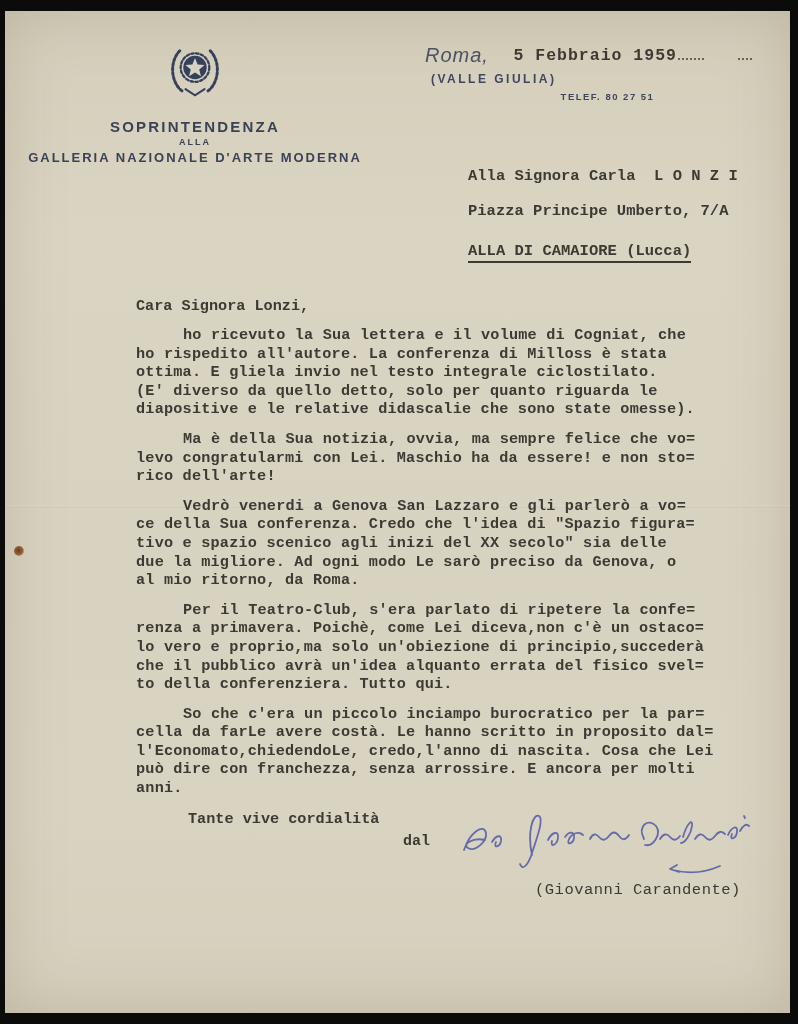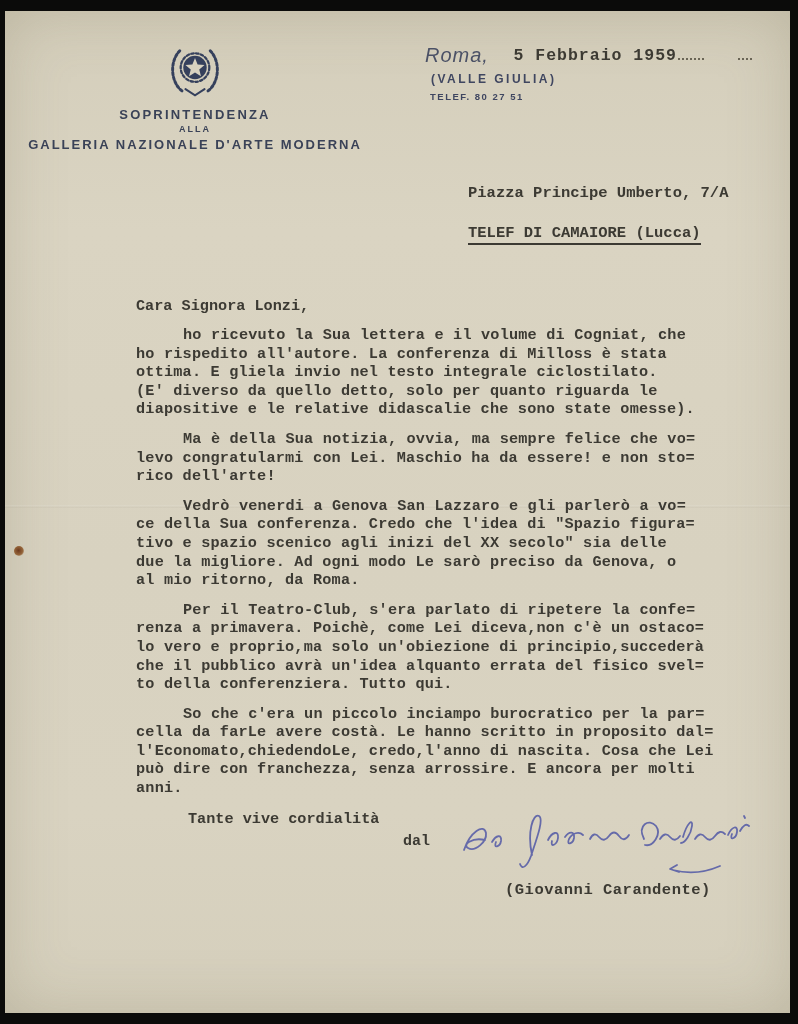--- a/index.html
+++ b/index.html
@@ -27,42 +27,42 @@
     border-radius: 50%;
     background: radial-gradient(circle at 45% 45%, #6e3a1e 0%, #95653a 55%, rgba(150,110,70,0) 85%);
   }
 
   
   .lh-left {
     position: absolute; left: 20px; top: 31px; width: 340px;
     text-align: center; color: #3a4257;
   }
   .emblem { display: block; margin: 0 auto; }
-  .org1 { margin-top: 7px; font-size: 13px; letter-spacing: 2.2px; font-weight: bold; }
+  .org1 { margin-top: 18px; font-size: 15px; letter-spacing: 2.2px; font-weight: bold; }
   .org2 { margin-top: 2px; font-size: 9px;  letter-spacing: 2px; font-weight: bold; }
   .org3 { margin-top: 3px; font-size: 13px; letter-spacing: 2px; font-weight: bold; white-space: nowrap; }
 
   
   .lh-right { position: absolute; left: 420px; top: 33px; width: 360px; color: #3f4660; }
   .roma {
     display: inline-block; width: 84px;
     font-family: Liberation Sans, sans-serif; font-style: italic;
     font-size: 20px; color: #4b5166; letter-spacing: 1px;
   }
   .date-line { white-space: nowrap; }
   .date {
     font-family: "Liberation Mono", "DejaVu Sans Mono", monospace;
     font-size: 16.5px; font-weight: bold; letter-spacing: 1px; color: #3b3a33;
     vertical-align: 2px;
   }
   .dots { display: inline-block; height: 4px; border-bottom: 2px dotted #6a6556; vertical-align: 2px; }
   .dots-a { width: 26px; margin-left: 1px; }
   .dots-b { width: 14px; margin-left: 34px; }
   .valle { margin-top: 5px; margin-left: 6px; font-size: 12px; letter-spacing: 2.5px; font-weight: bold; }
-  .telef { margin-top: 5px; margin-left: 5px; font-size: 9.5px; letter-spacing: 1.5px; font-weight: bold; }
+  .telef { margin-top: 5px; margin-left: 5px; font-size: 9.5px; letter-spacing: 1.5px; font-weight: bold; text-align: center; }
 
   
   .tw {
     font-family: "Liberation Mono", "DejaVu Sans Mono", monospace;
     color: #3c3a33;
   }
   .recipient { position: absolute; left: 463px; top: 156px; font-size: 15.5px; }
   .recipient .r1 { white-space: pre; font-weight: bold; }
   .recipient .r2 { margin-top: 17px; font-weight: bold; white-space: pre; }
   .recipient .r3 {
@@ -77,21 +77,21 @@
     line-height: 18.6px;
     white-space: pre-wrap;
     text-indent: 47px;
     font-weight: bold;
     letter-spacing: 0.2px;
   }
   .valediction { margin-top: 12px; margin-left: 52px; font-weight: bold; }
 
   .dal { position: absolute; left: 398px; top: 822px; font-size: 15px; font-weight: bold; }
   .sig-svg { position: absolute; left: 443px; top: 797px; }
-  .typed-name { position: absolute; left: 500px; top: 870px; font-size: 15.5px; font-weight: bold; letter-spacing: 0.5px; }
+  .typed-name { position: absolute; left: 530px; top: 870px; font-size: 15.5px; font-weight: normal; letter-spacing: 0.5px; }
 </style>
 </head>
 <body>
 
 <div class="page">
   <div class="paper">
 
     <div class="crease"></div>
     <div class="stain"></div>
 
@@ -114,22 +114,23 @@
     <div class="lh-right">
       <div class="date-line">
         <span class="roma">Roma,</span>
         <span class="date tw">5 Febbraio 1959</span><span class="dots dots-a"></span><span class="dots dots-b"></span>
       </div>
       <div class="valle">(VALLE GIULIA)</div>
       <div class="telef">TELEF.  80 27 51</div>
     </div>
 
     <div class="recipient tw">
+      <div class="r1">Alla Signora Carla  L O N Z I</div>
       <div class="r2">Piazza Principe Umberto, 7/A</div>
-      <div><span class="r3">TELEF DI CAMAIORE (Lucca)</span></div>
+      <div><span class="r3">ALLA DI CAMAIORE (Lucca)</span></div>
     </div>
 
     <div class="body-text tw">
       <div class="salutation">Cara Signora Lonzi,</div>
       <div class="para">ho ricevuto la Sua lettera e il volume di Cogniat, che
 ho rispedito all'autore. La conferenza di Milloss è stata
 ottima. E gliela invio nel testo integrale ciclostilato.
 (E' diverso da quello detto, solo per quanto riguarda le
 diapositive e le relative didascalie che sono state omesse).</div>
       <div class="para">Ma è della Sua notizia, ovvia, ma sempre felice che vo=

